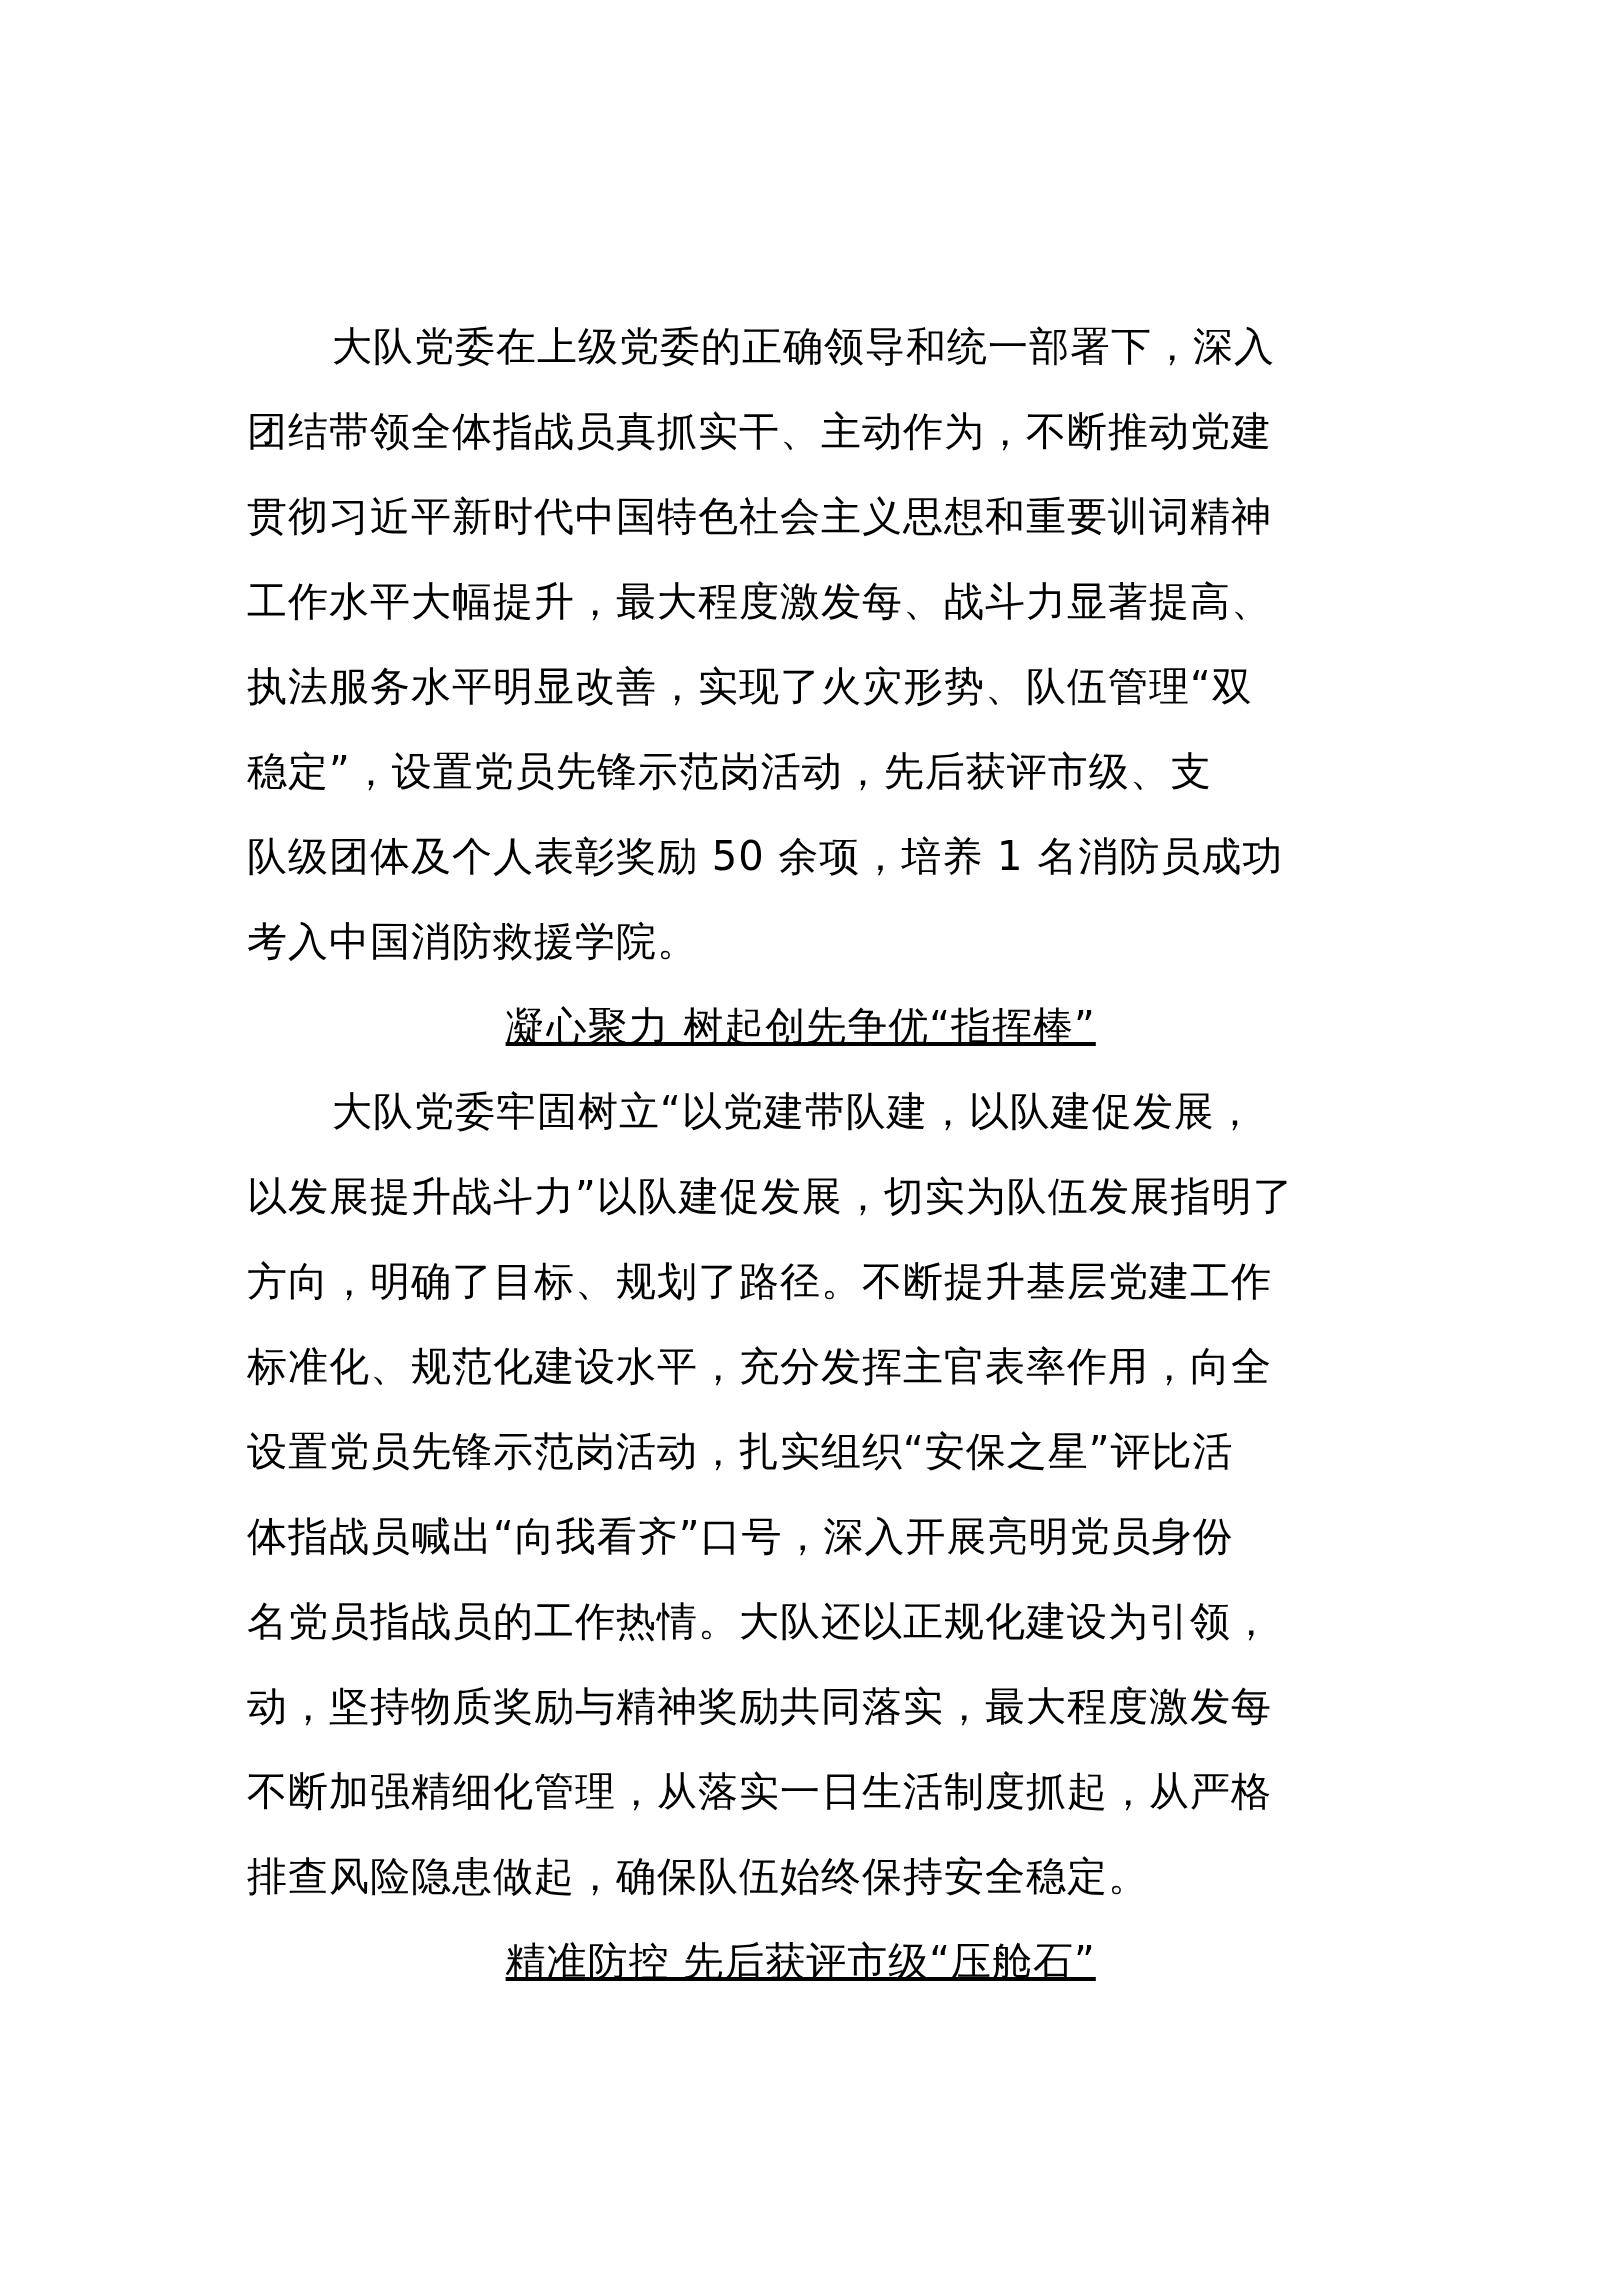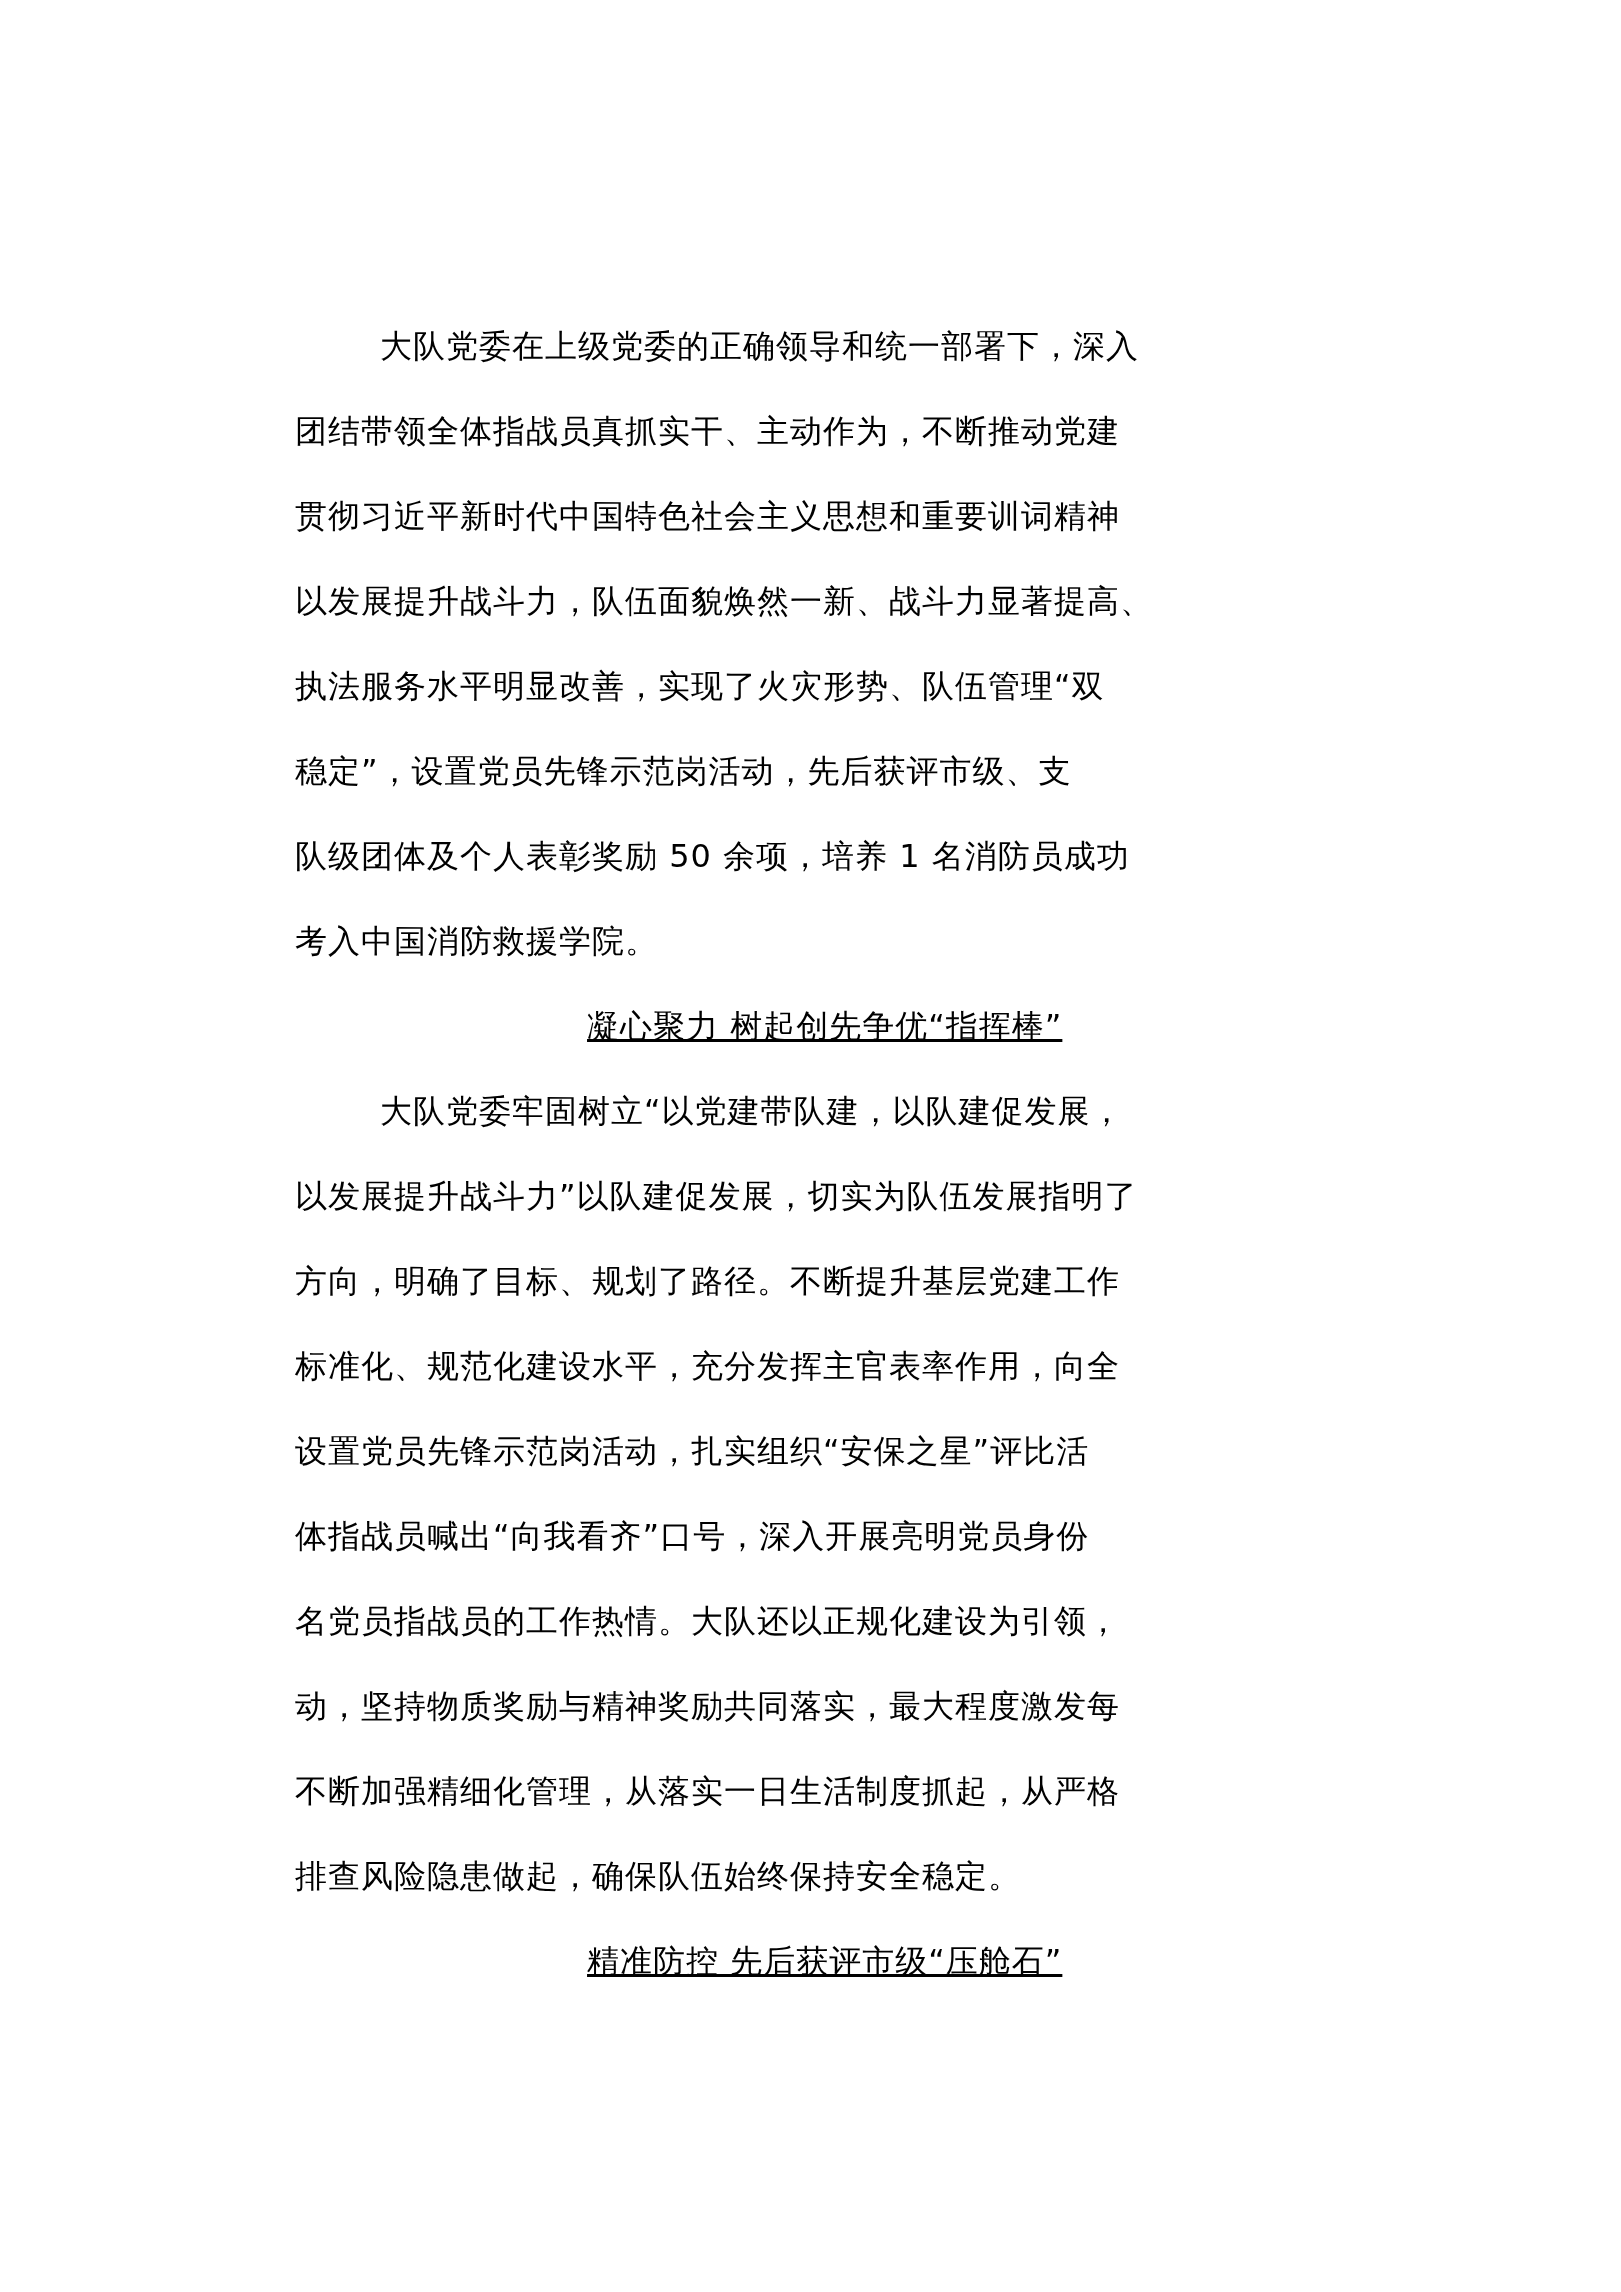--- a/index.html
+++ b/index.html
@@ -17,44 +17,43 @@
     }
     .page {
       position: absolute;
       left: 247px;
       top: 304px;
       width: 1127px;
     }
     .line {
       height: 85px;
       line-height: 85px;
-      font-size: 32px;
+      font-size: 40px;
       white-space: nowrap;
       letter-spacing: 1px;
-      margin-left: 48px;
     }
     .indent {
       padding-left: 85px;
     }
     .heading {
       text-align: center;
       padding-right: 19.6px;
       text-decoration: underline;
     }
   </style>
 </head>
 <body>
 
 <div class="page">
 
   <div>
     <div class="line indent">大队党委在上级党委的正确领导和统一部署下，深入</div>
     <div class="line">团结带领全体指战员真抓实干、主动作为，不断推动党建</div>
     <div class="line">贯彻习近平新时代中国特色社会主义思想和重要训词精神</div>
-    <div class="line">以发展提升战斗力，队伍面貌焕然一新、战斗力显著提高、</div>
+    <div class="line">工作水平大幅提升，最大程度激发每、战斗力显著提高、</div>
     <div class="line">执法服务水平明显改善，实现了火灾形势、队伍管理“双</div>
     <div class="line">稳定”，设置党员先锋示范岗活动，先后获评市级、支</div>
     <div class="line">队级团体及个人表彰奖励 50 余项，培养 1 名消防员成功</div>
     <div class="line">考入中国消防救援学院。</div>
   </div>
 
   <div class="line heading">凝心聚力  树起创先争优“指挥棒”</div>
 
   <div>
     <div class="line indent">大队党委牢固树立“以党建带队建，以队建促发展，</div>

